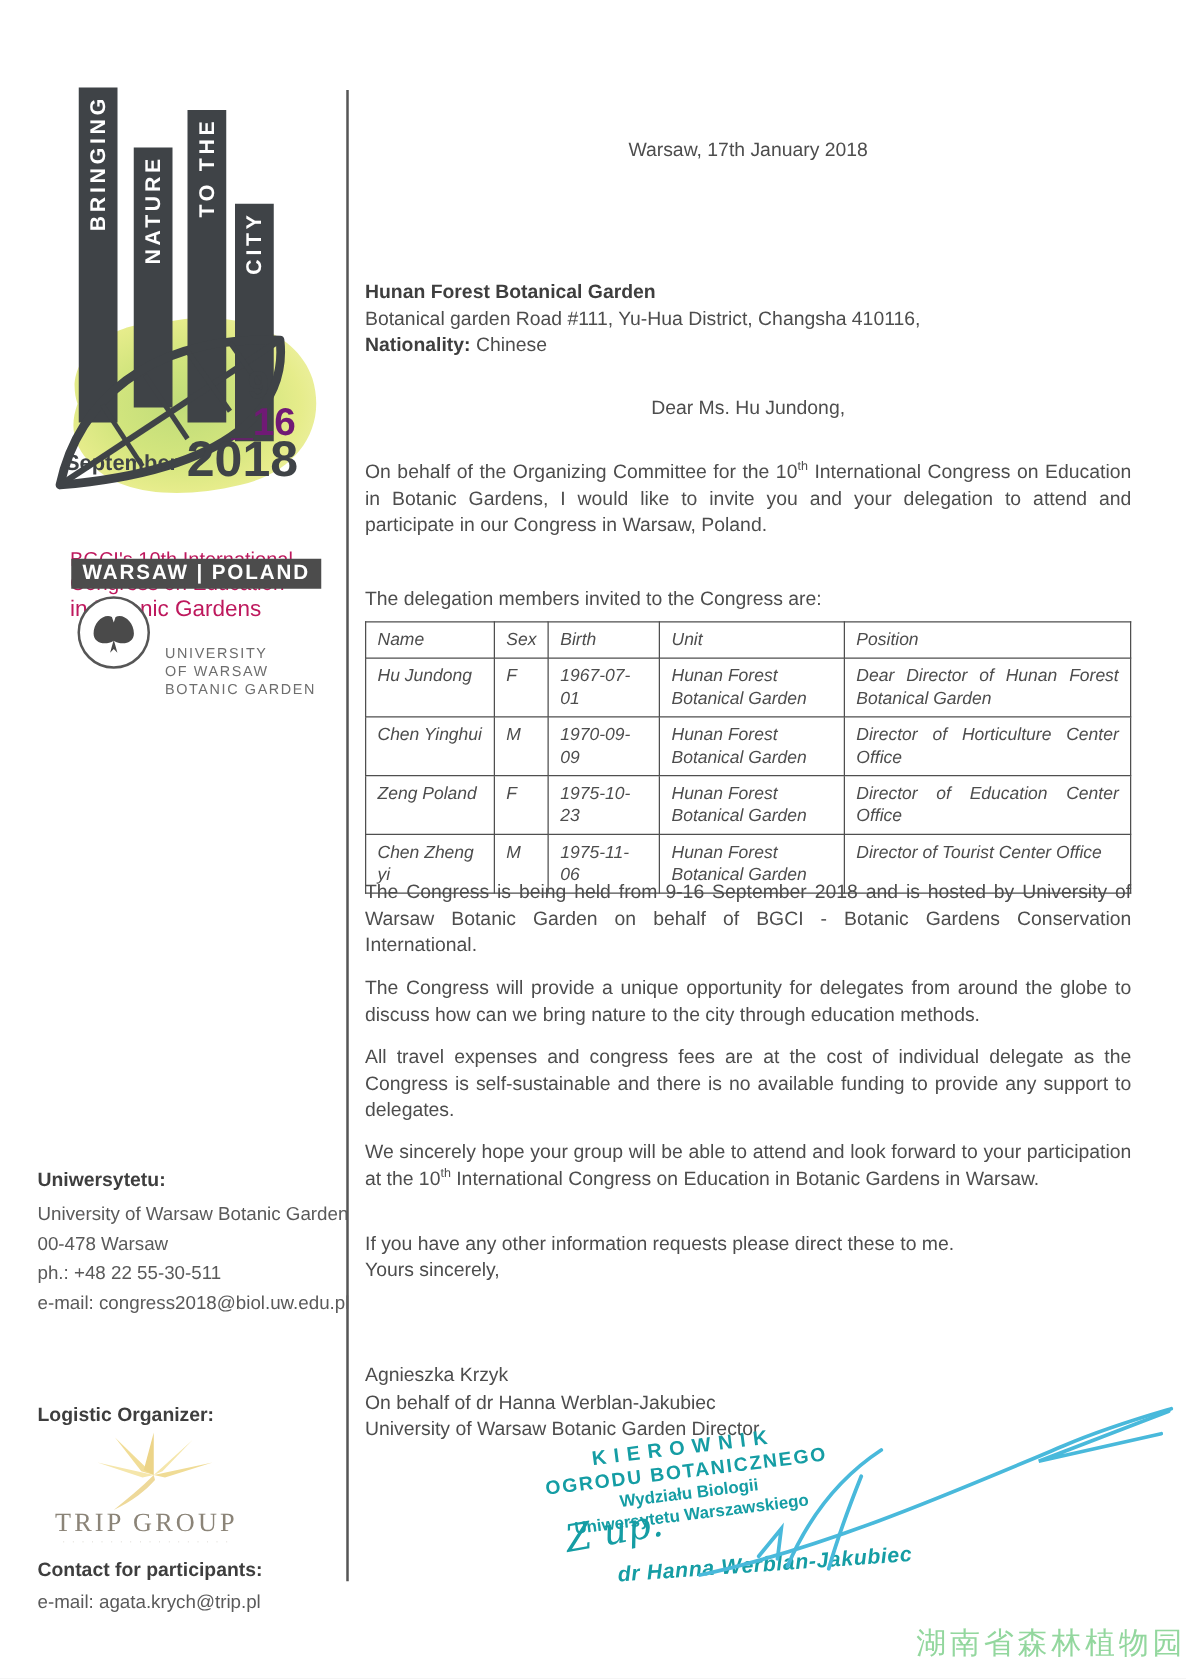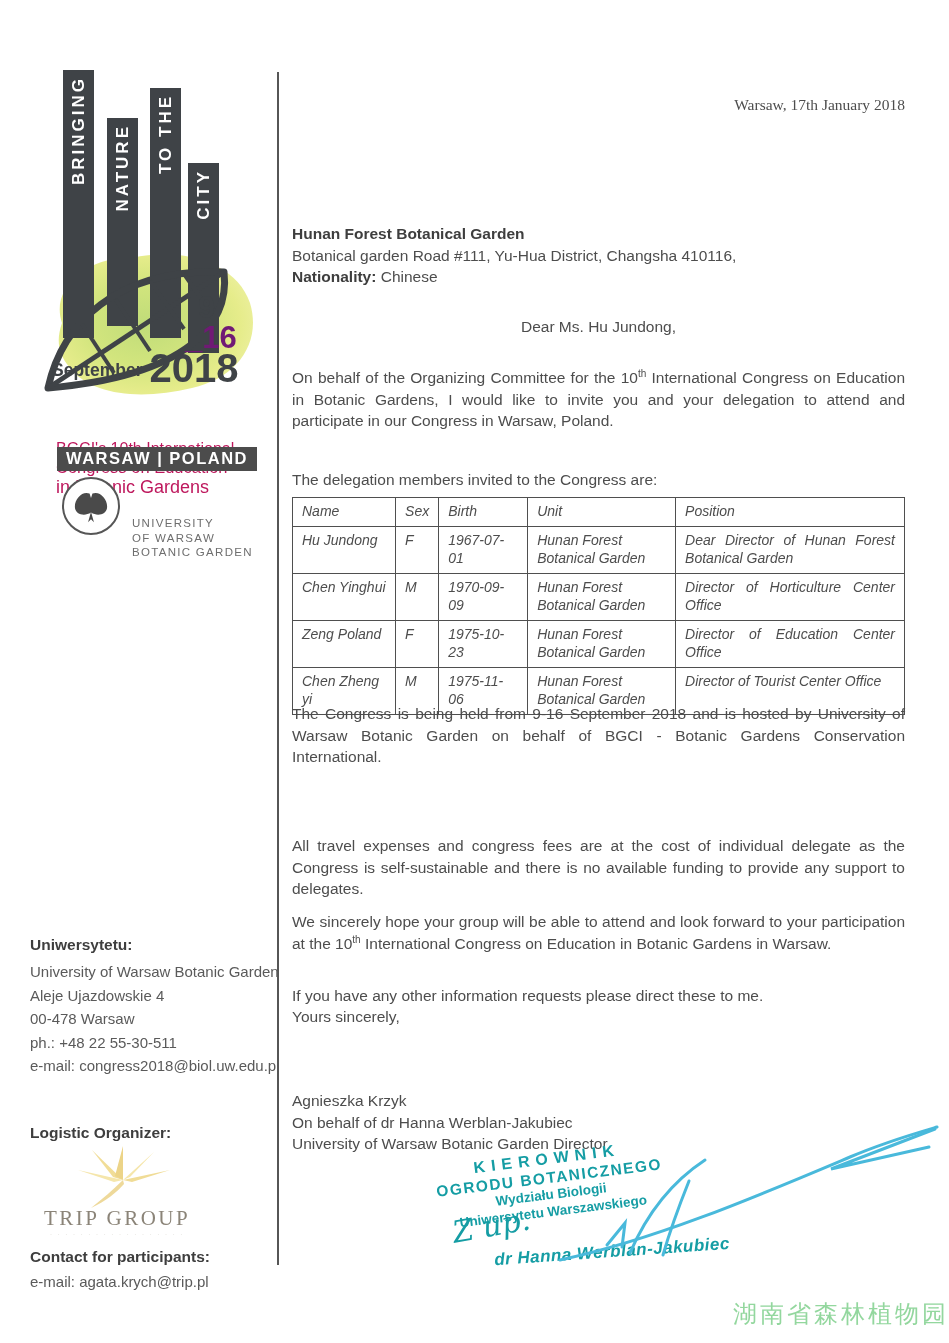--- a/index.html
+++ b/index.html
@@ -50,21 +50,21 @@
   .logistic-title { left:30px; top:1124px; font-size:15.5px; }
   .trip-star { left:58px; top:1144px; width:130px; height:64px; }
   .trip-name { left:44px; top:1206px; font-family:"Liberation Serif", serif; font-size:21px;
                color:#8b8478; letter-spacing:2.5px; }
   .trip-tagline { left:50px; top:1231px; font-size:6px; color:#c8c3b9; letter-spacing:2px; }
   .contact-title { left:30px; top:1248px; font-size:15.5px; }
   .contact-email { left:30px; top:1273px; font-size:15px; color:#5a5a5a; }
 
   
   .main { left:292px; width:613px; }
-  .date-line { top:94px; text-align:right;font-family:Liberation Serif, serif; }
+  .date-line { top:110px; text-align:center; }
   .recipient { top:223px; }
   .salutation { top:316px;text-align:center; }
   .p1 { top:367px; }
   .delegation-line { top:469px; }
   .members-table { top:497px;font-style:italic; }
   .p3 { top:703px; }
   .p4 { top:780px; }
   .p5 { top:835px; }
   .p6 { top:911px; }
   .p7 { top:985px; }
@@ -160,21 +160,20 @@
     <div>UNIVERSITY</div>
     <div>OF WARSAW</div>
     <div>BOTANIC GARDEN</div>
   </div>
 
   <div class="abs divider"></div>
 
   <div class="abs secretariat-title bold">Uniwersytetu:</div>
   <div class="abs secretariat-lines">
     <div>University of Warsaw Botanic Garden</div>
-    <div>Aleje Ujazdowskie 4</div>
     <div>00-478 Warsaw</div>
     <div>ph.: +48 22 55-30-511</div>
     <div>e-mail: congress2018@biol.uw.edu.pl</div>
   </div>
 
   <div class="abs logistic-title bold">Logistic Organizer:</div>
   <svg class="abs trip-star" viewBox="0 0 130 64">
     <polygon points="65,36 34,6 55,33" fill="#f1dd97"></polygon>
     <polygon points="65,36 65,2 57,32" fill="#ecd488"></polygon>
     <polygon points="65,36 96,8 72,33" fill="#f5e6ab"></polygon>
@@ -240,20 +239,21 @@
         <td>Chen Zheng yi</td>
         <td>M</td>
         <td>1975-11-06</td>
         <td>Hunan Forest Botanical Garden</td>
         <td class="pos">Director of Tourist Center Office</td>
       </tr>
     </tbody>
   </table>
 
   <div class="abs main p3 body-text just">The Congress is being held from 9-16 September 2018 and is hosted by University of Warsaw Botanic Garden on behalf of BGCI - Botanic Gardens Conservation International.</div>
+  <div class="abs main p4 body-text just">The Congress will provide a unique opportunity for delegates from around the globe to discuss how can we bring nature to the city through education methods.</div>
   <div class="abs main p5 body-text just">All travel expenses and congress fees are at the cost of individual delegate as the Congress is self-sustainable and there is no available funding to provide any support to delegates.</div>
 
   <div class="abs main p6 body-text just"><span>We sincerely hope your group will be able to attend and look forward to your participation at the 10</span><sup>th</sup><span> International Congress on Education in Botanic Gardens in Warsaw.</span></div>
 
   <div class="abs main p7 body-text">If you have any other information requests please direct these to me.</div>
   <div class="abs main p8 body-text">Yours sincerely,</div>
 
   <div class="abs main sig-block body-text">
     <div>Agnieszka Krzyk</div>
     <div>On behalf of dr Hanna Werblan-Jakubiec</div>

